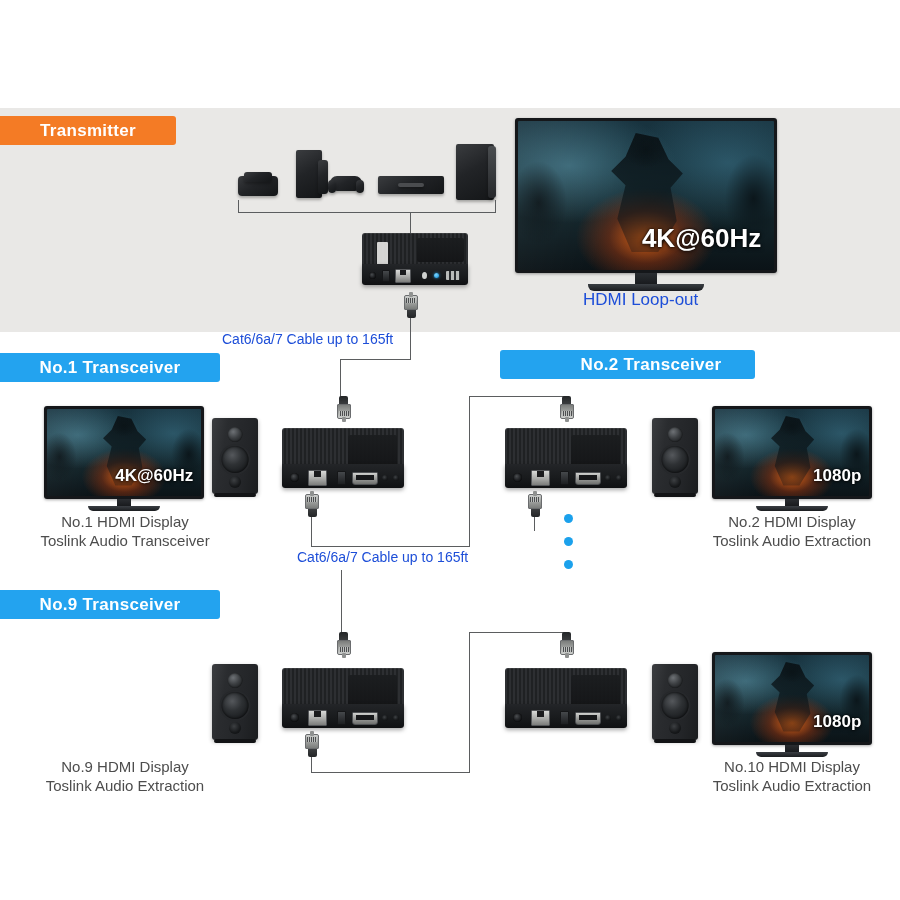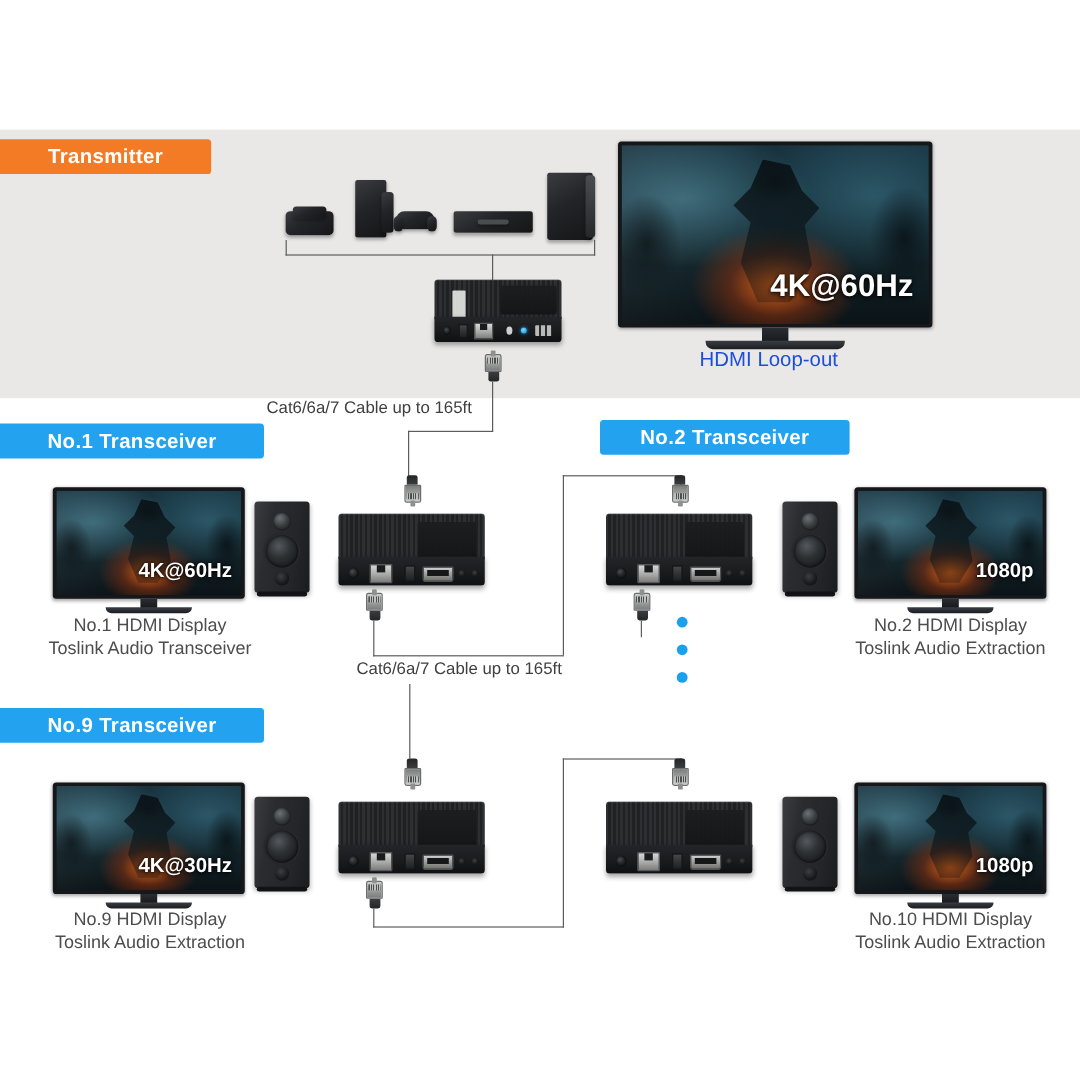--- a/index.html
+++ b/index.html
@@ -18,37 +18,38 @@
   .bottom-panel{
     position:absolute;left:0;top:332px;width:900px;height:494px;
     background:#ffffff;
   }
 
   
   .badge{
     position:absolute;display:flex;align-items:center;justify-content:center;
     color:#fff;font-weight:bold;letter-spacing:.3px;white-space:nowrap;
     border-radius:3px;
+    padding-left:47px;
   }
   .badge-orange{background:#f47b25;}
   .badge-blue{background:#23a3ef;}
 
   #badge-transmitter{left:-6px;top:116px;width:176px;height:29px;font-size:17px;padding-left:6px;}
   #badge-no1{left:-8px;top:353px;width:220px;height:29px;font-size:17px;padding-left:8px;}
   #badge-no2{left:500px;top:350px;width:208px;height:29px;font-size:17px;}
   #badge-no9{left:-8px;top:590px;width:220px;height:29px;font-size:17px;padding-left:8px;}
   #badge-no10{left:500px;top:588px;width:208px;height:29px;font-size:17px;}
 
   
   .cap{
     position:absolute;color:#4d4d4d;font-size:15px;line-height:19px;
     text-align:center;white-space:pre-line;font-family:"Liberation Sans",sans-serif;
   }
   .cable-label{
-    position:absolute;color:#404040;font-size:14px;white-space:nowrap;
+    position:absolute;color:#1d4ed8;font-size:14px;white-space:nowrap;
   }
   .loopout{
     position:absolute;color:#1d4ed8;font-size:17px;white-space:nowrap;
   }
 
   
   .tv{position:absolute;}
   .tv .bezel{
     position:absolute;left:0;top:0;width:100%;height:100%;
     background:#15171a;border-radius:3px;
@@ -411,29 +412,20 @@
   </div>
 
   <div class="badge badge-blue" id="badge-no9">No.9  Transceiver</div>
 
   <div class="wire v" style="left:341px;top:570px;height:62px;"></div>
   <div class="plug flip" style="left:337px;top:632px;">
     <div class="head"></div>
       <div class="boot"></div>
   </div>
 
-  <div class="tv" style="left:44px;top:652px;width:160px;height:93px;">
-    <div class="bezel">
-      <div class="screen">
-        <div class="res" style="font-size:17px;">4K@30Hz</div>
-      </div>
-    </div>
-    <div class="neck" style="top:93px;width:14px;height:8px;"></div>
-    <div class="foot" style="top:100px;width:72px;height:5px;"></div>
-  </div>
   <div class="cap" style="left:30px;top:757px;width:190px;">No.9 HDMI Display
 Toslink Audio Extraction</div>
 
   <div class="speaker" style="left:212px;top:664px;width:46px;height:76px;">
     <div class="body"></div>
     <div class="tweeter" style="top:9px;width:15px;height:15px;"></div>
     <div class="woofer" style="top:28px;width:27px;height:27px;"></div>
     <div class="port" style="top:58px;width:12px;height:12px;"></div>
     <div class="base"></div>
   </div>

